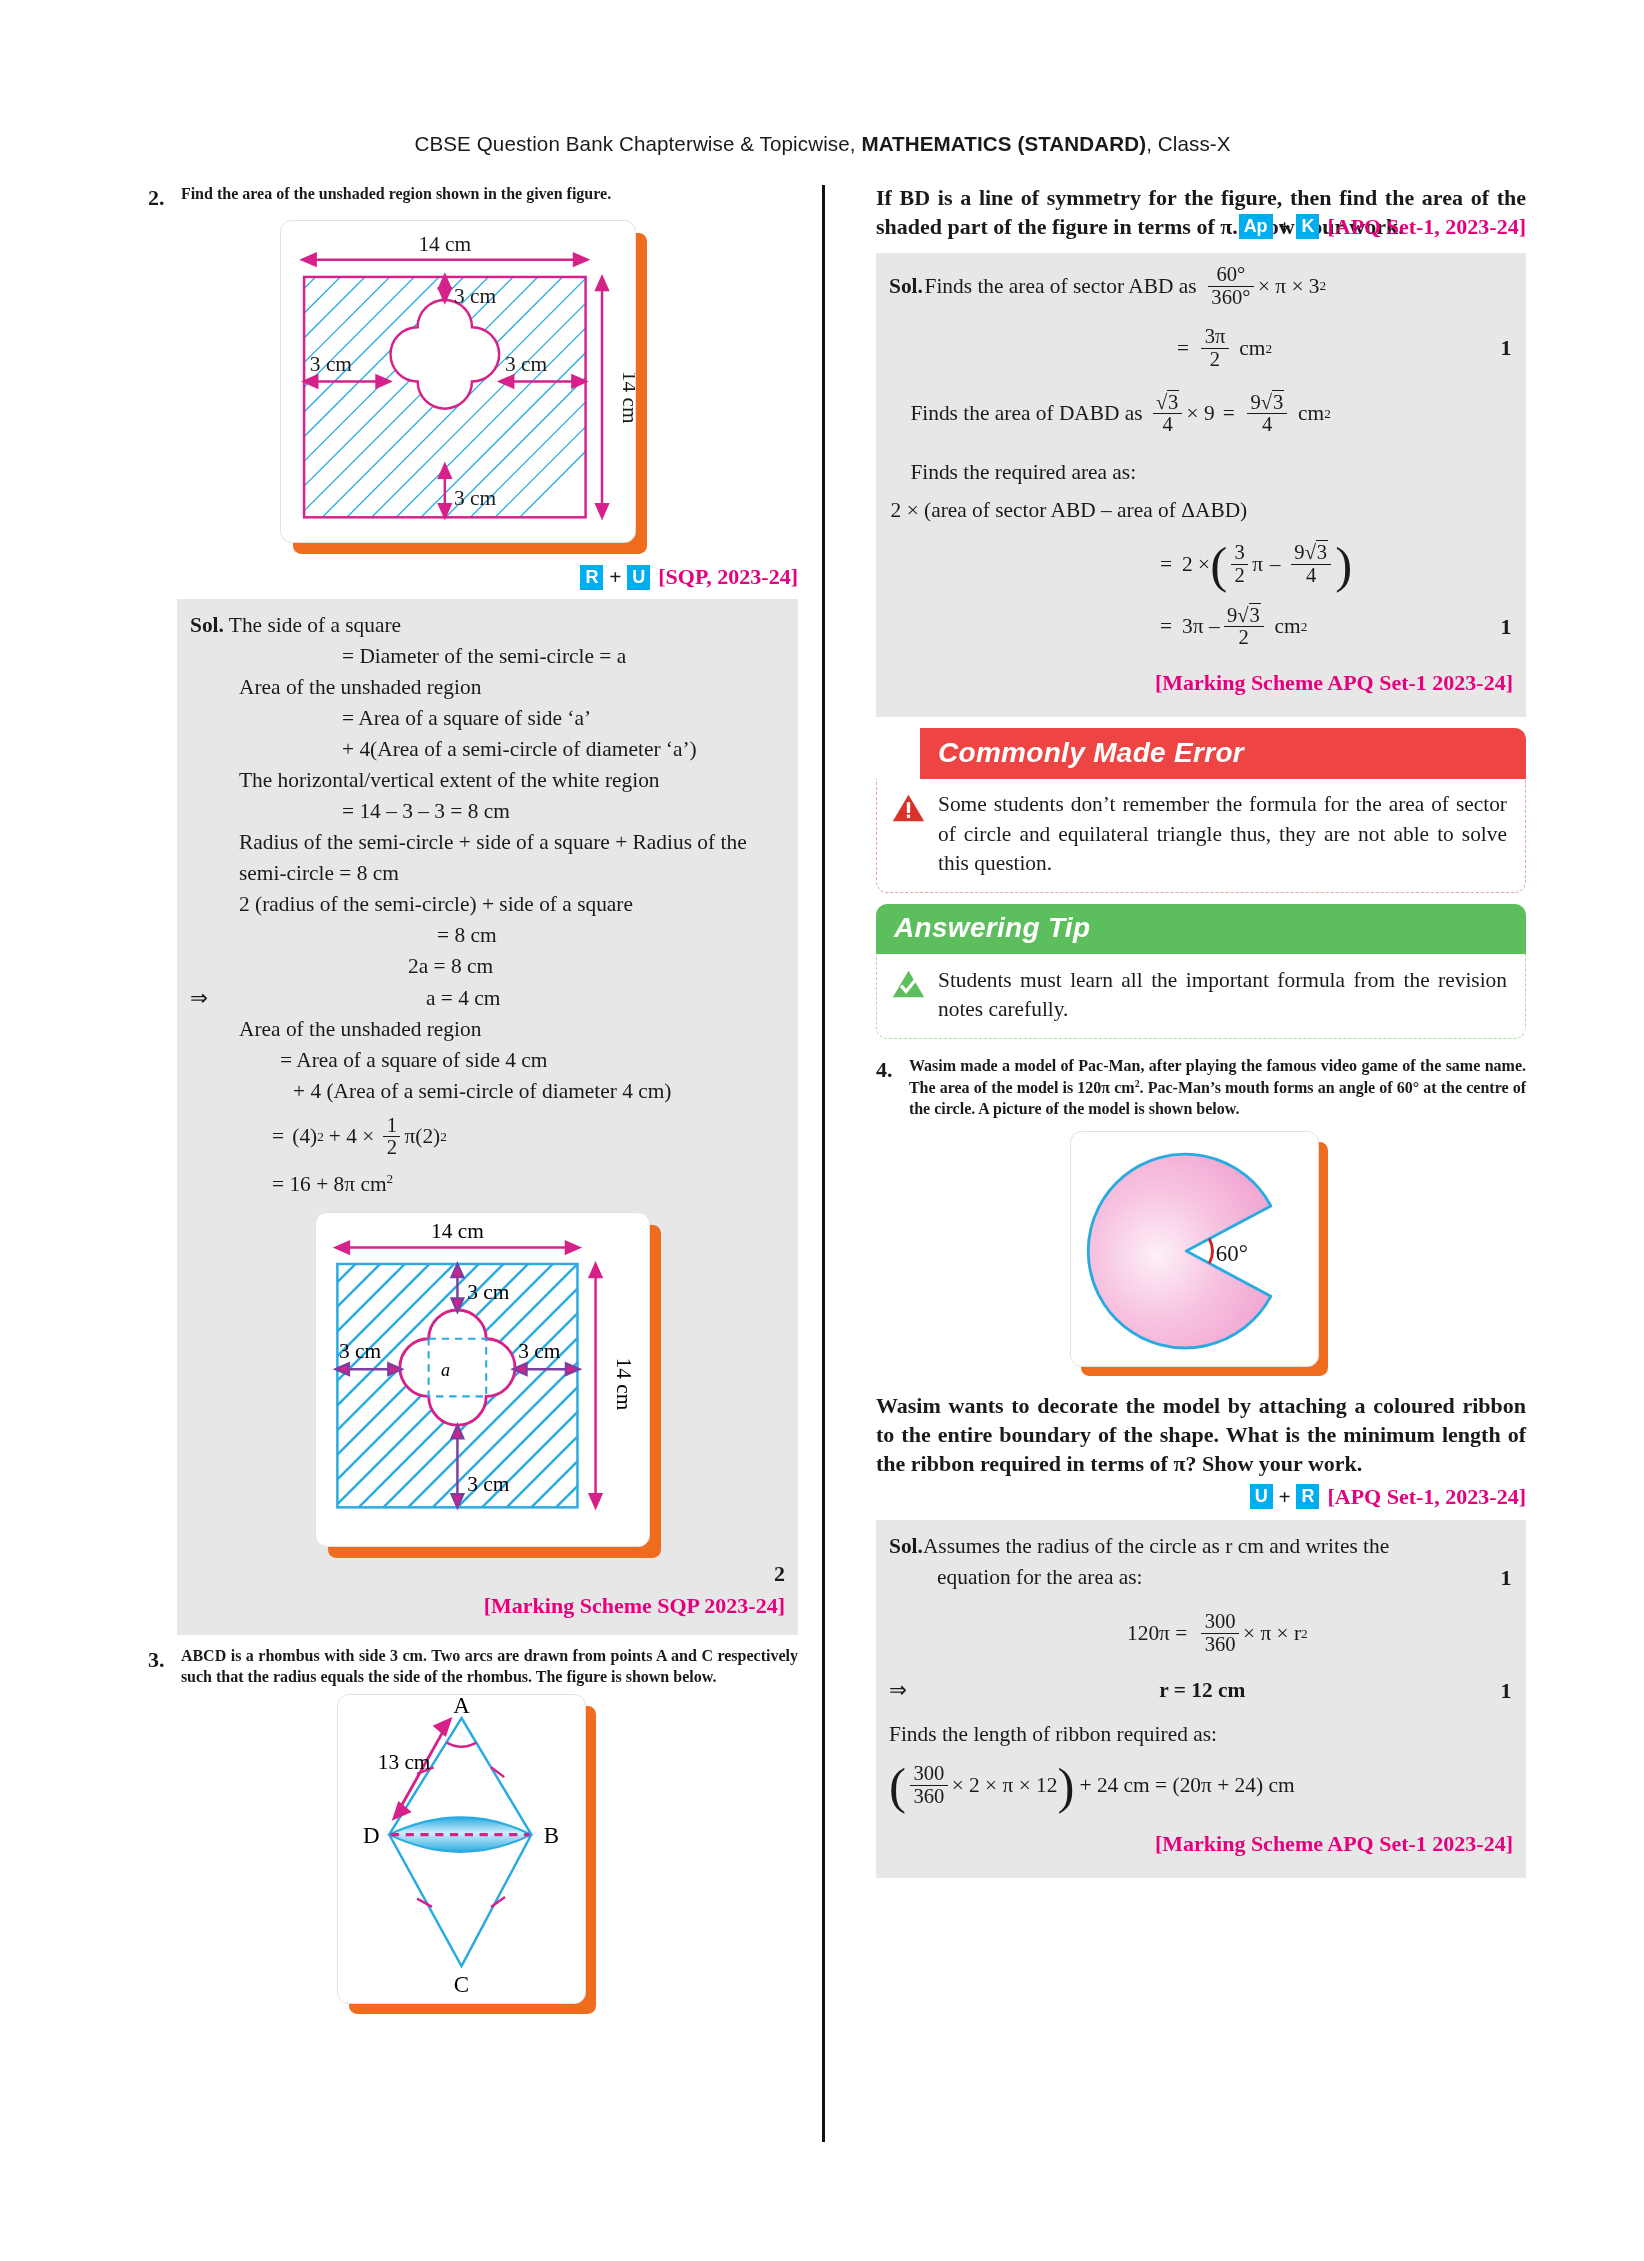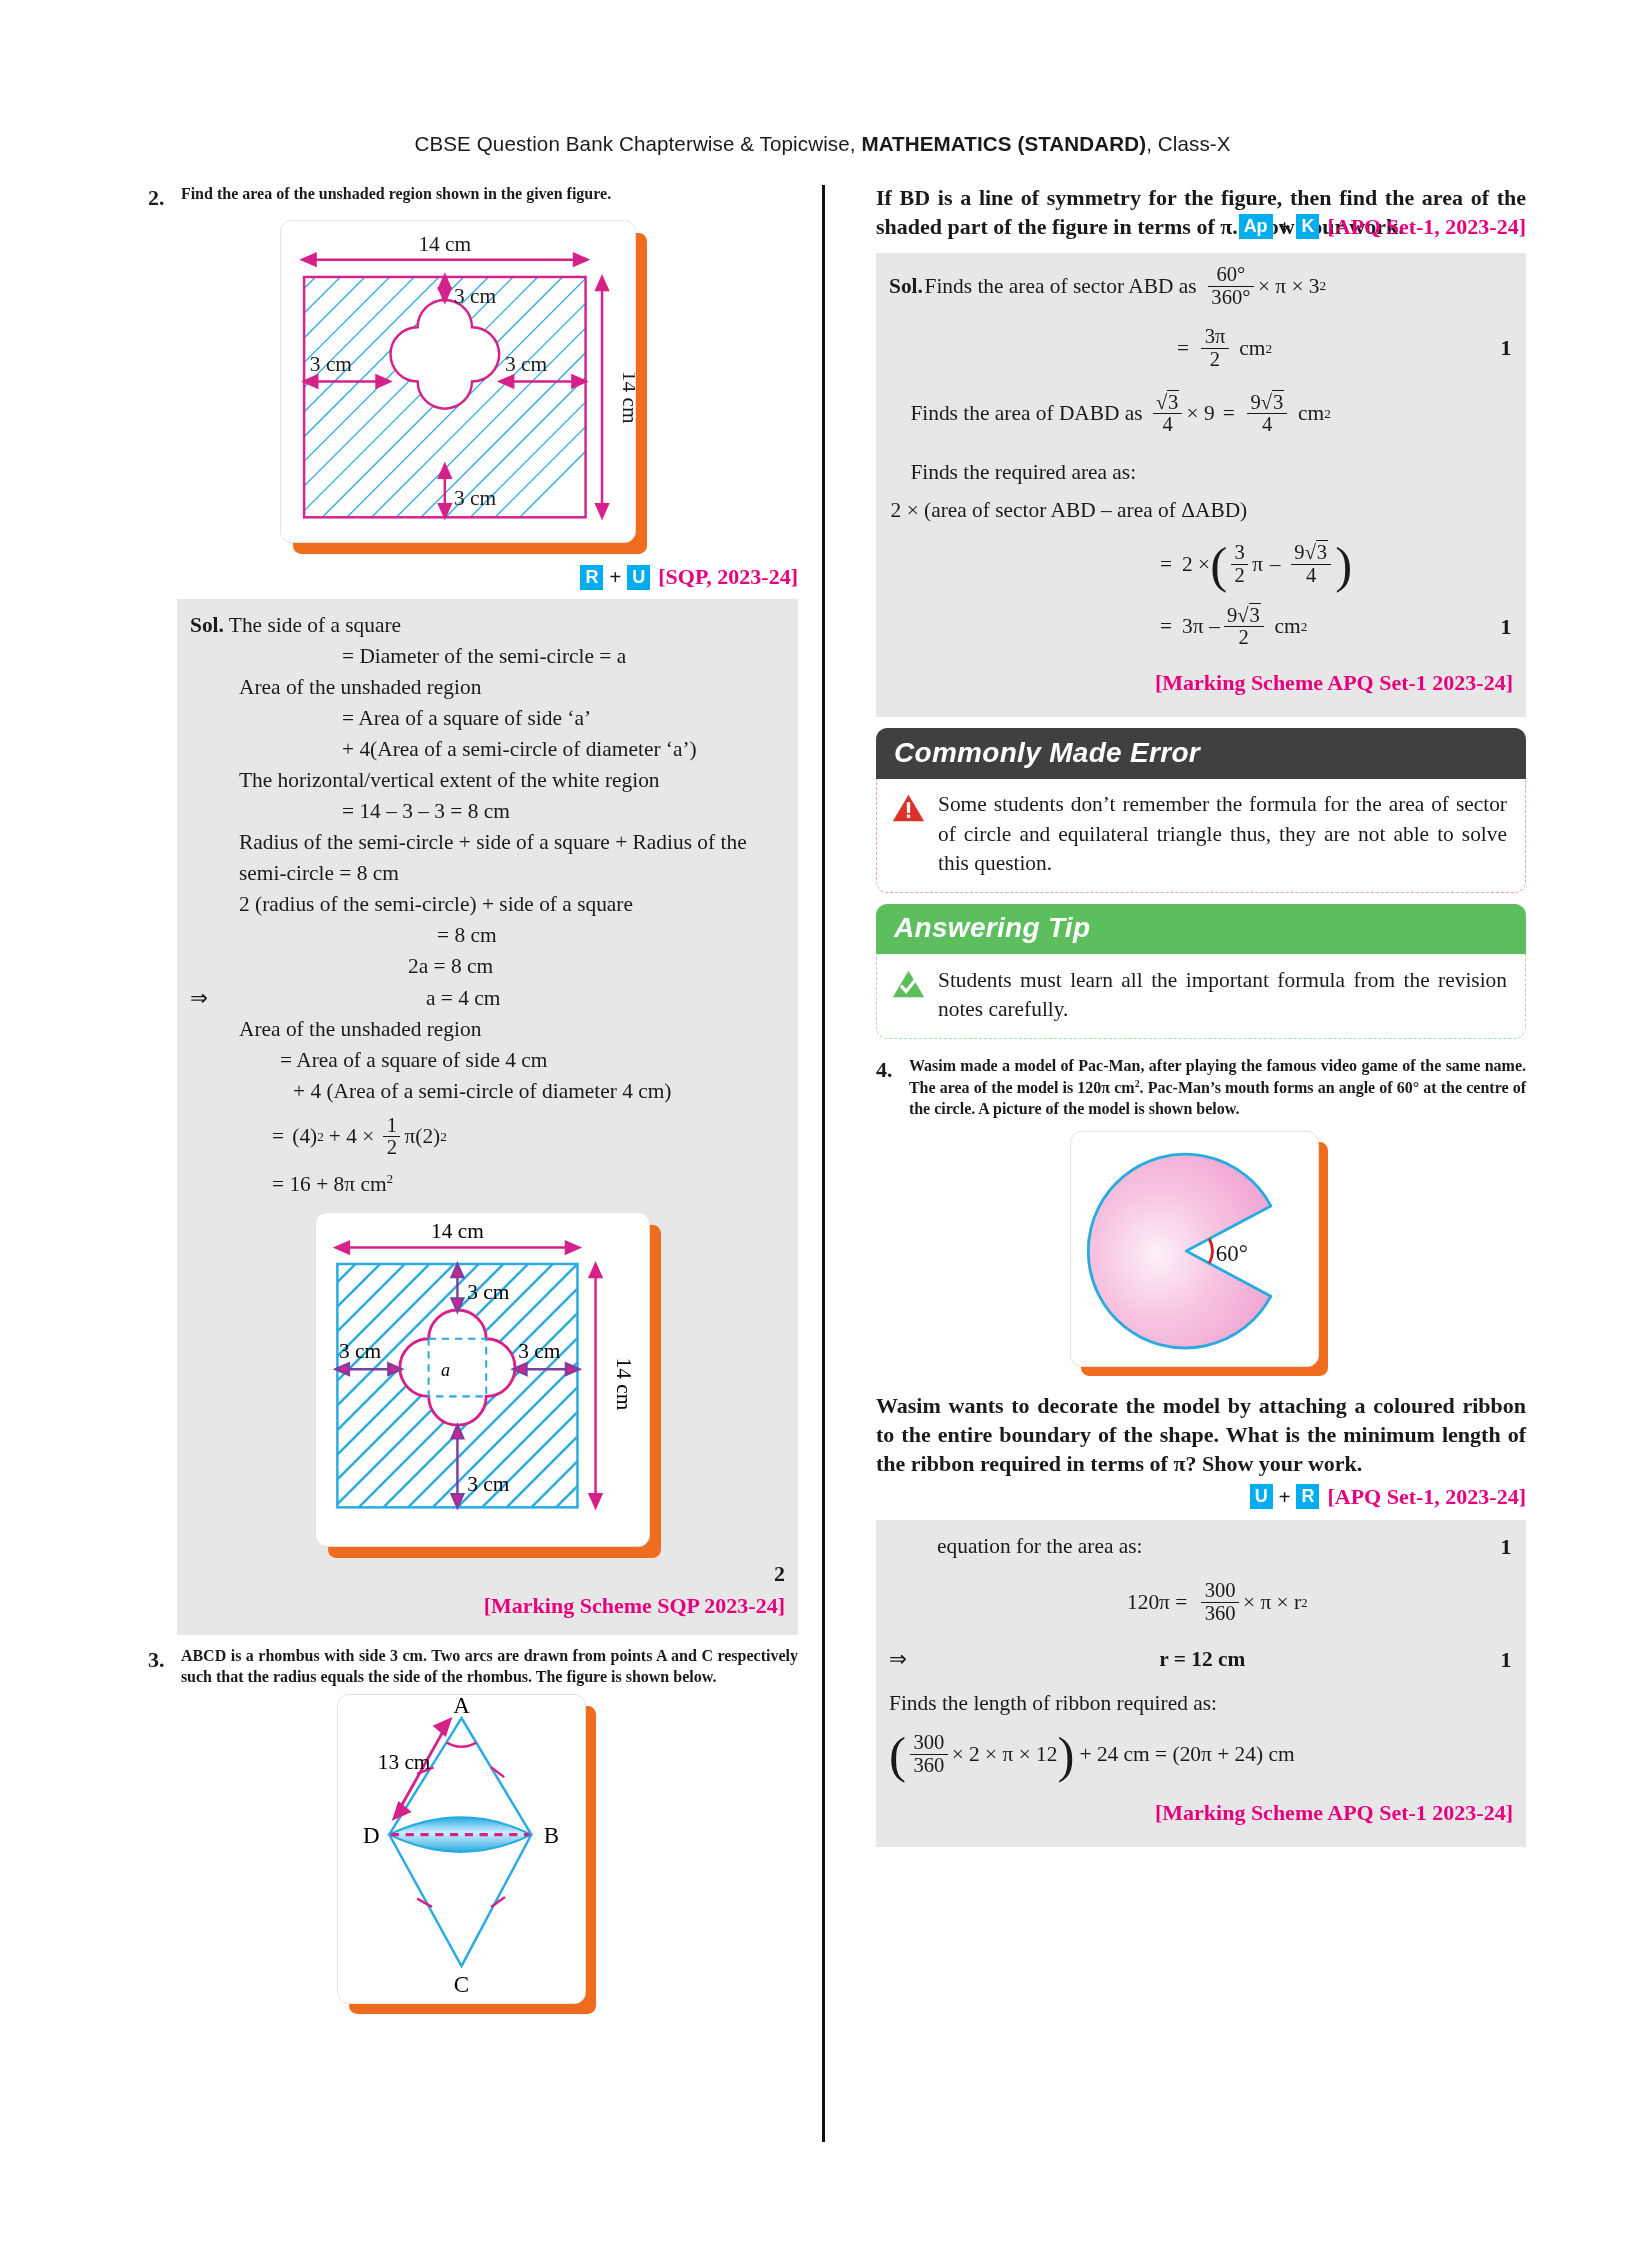--- a/index.html
+++ b/index.html
@@ -103,21 +103,21 @@
   .tip-body{
     background:#fff;border:1.6px dashed;
     border-top:none;
     border-bottom-left-radius:11.5px;border-bottom-right-radius:11.5px;
     padding:11.5px 18px 13px 15px;
     display:flex;gap:13px;align-items:flex-start;
   }
   .tip-body p{
     margin:0;font-size:21.4px;line-height:1.38;text-align:justify;
   }
-  .err .tip-head{background:#404040;}
+  .err .tip-head{background:#ef4444;margin-left:44px;}
   .err .tip-body{border-color:#e8a49e;}
   .ans .tip-head{background:#5CBE5C;}
   .ans .tip-body{border-color:#a8dca8;}
   .tri-ico{flex:0 0 auto;margin-top:3.3px;}
 
   .para{font-size:22px;font-weight:bold;line-height:1.33;text-align:justify;}
 </style>
 </head>
 <body>
 
@@ -538,20 +538,21 @@
     </div>
 
     <div class="para" style="margin-top:13px;">Wasim wants to decorate the model by attaching a coloured ribbon to the entire boundary of the shape. What is the minimum length of the ribbon required in terms of π? Show your work.</div>
 
     <div class="cite-line" style="margin-top:5px;">
       <span class="badge">U</span><span class="plus">+</span><span class="badge">R</span><span class="cite">[APQ Set-1, 2023-24]</span>
     </div>
 
     <div class="sol" style="margin-top:10px;padding-bottom:18px;">
       <div style="position:relative;">
+        <span class="ln"><b>Sol.</b><span>Assumes the radius of the circle as r cm and writes the</span></span>
         <span class="ln" style="padding-left:48px;position:relative;">
           <span>equation  for the area as:</span>
           <span class="mark" style="right:1.6px;">1</span>
         </span>
       </div>
 
       <div style="display:flex;align-items:center;padding-left:238px;margin-top:18px;">
         <span style="padding-right:10px;">120π  =</span>
         <span class="frac">
           <span class="num">300</span>

